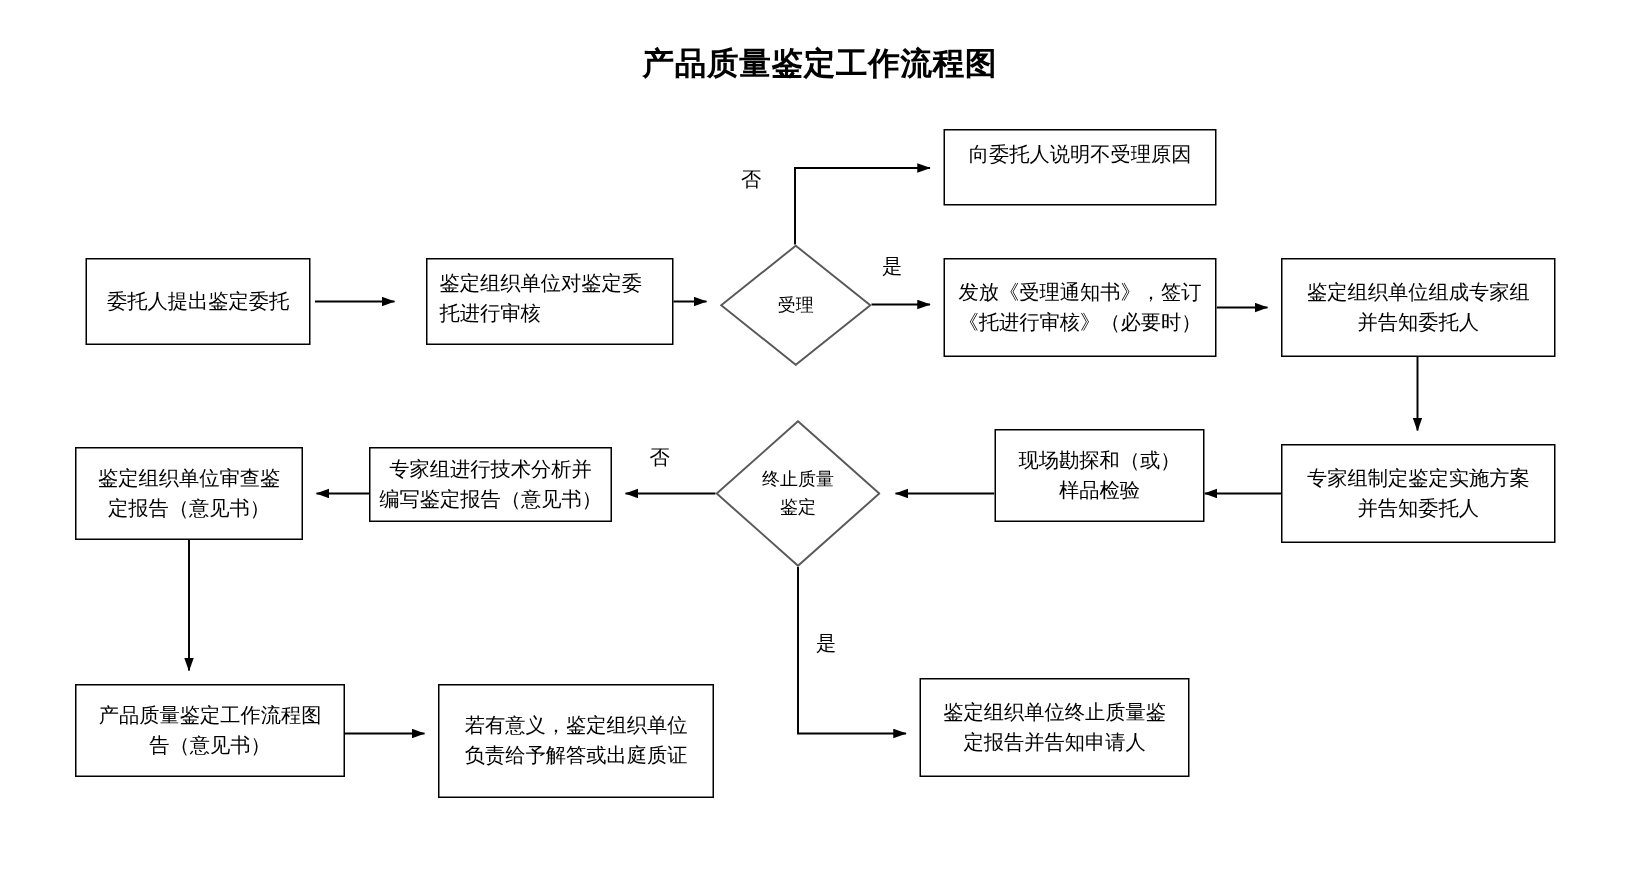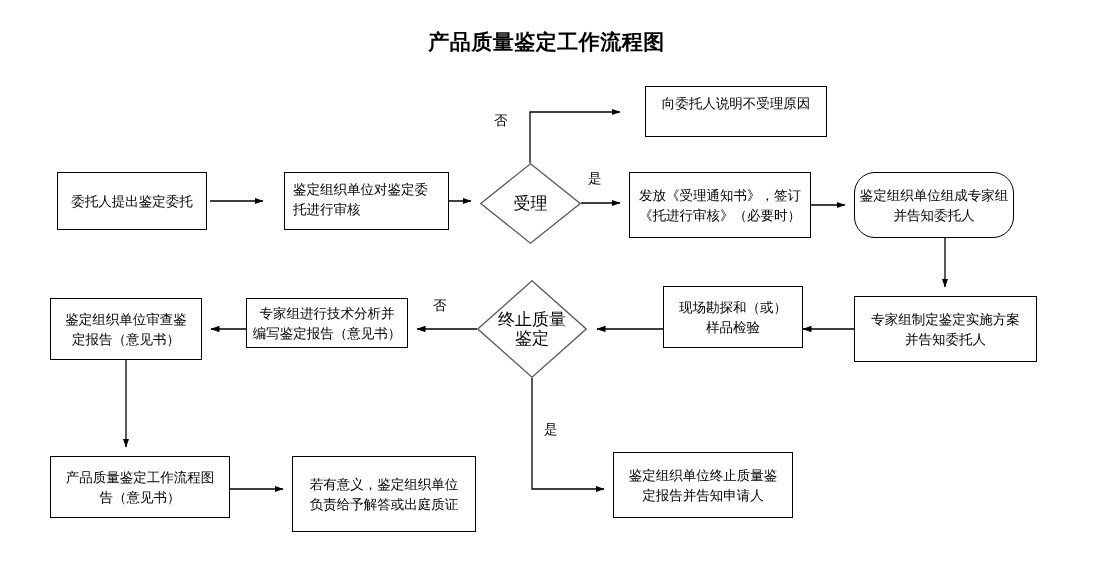--- a/index.html
+++ b/index.html
@@ -62,21 +62,21 @@
     width: 100%; height: 100%;
   }
   .diamond-label {
     position: absolute;
     left: 0; top: 0;
     width: 100%; height: 100%;
     display: flex;
     align-items: center;
     justify-content: center;
     text-align: center;
-    font-size: 17px;
+    font-size: 12px;
     line-height: 19px;
     color: #000000;
     white-space: pre-line;
   }
   .edge-label {
     position: absolute;
     font-size: 13.5px;
     color: #000000;
     line-height: 16px;
   }
@@ -136,26 +136,26 @@
   <div class="node leftalign" style="left:272px; top:172px; width:165px; height:58px;margin-left:12px;">鉴定组织单位对鉴定委
 托进行审核</div>
 
   <div class="diamond-wrap" style="left:480px; top:163px; width:101px; height:81px;">
     <svg class="diamond-shape" viewBox="0 0 101 81" preserveAspectRatio="none">
       <polygon points="50.5,0.8 100.2,40.5 50.5,80.2 0.8,40.5" fill="#ffffff" stroke="#595959" stroke-width="1.3"></polygon>
     </svg>
     <div class="diamond-label">受理</div>
   </div>
 
-  <div class="node topalign" style="left:629px; top:86px; width:182px; height:51px;margin-left:16px;">向委托人说明不受理原因</div>
+  <div class="node topalign" style="left:629px; top:86px; width:182px; height:51px;">向委托人说明不受理原因</div>
 
   <div class="node" style="left:629px; top:172px; width:182px; height:66px;">发放《受理通知书》，签订
 《托进行审核》（必要时）</div>
 
-  <div class="node" style="left:854px; top:172px; width:160px; height:66px;border-radius:21px;">鉴定组织单位组成专家组
+  <div class="node" style="left:854px; top:172px; width:183px; height:66px;">鉴定组织单位组成专家组
 并告知委托人</div>
 
   <div class="node" style="left:854px; top:296px; width:183px; height:66px;">专家组制定鉴定实施方案
 并告知委托人</div>
 
   <div class="node" style="left:663px; top:286px; width:140px; height:62px;">现场勘探和（或）
 样品检验</div>
 
   <div class="diamond-wrap" style="left:477px; top:280px; width:110px; height:98px;">
     <svg class="diamond-shape" viewBox="0 0 110 98" preserveAspectRatio="none">

